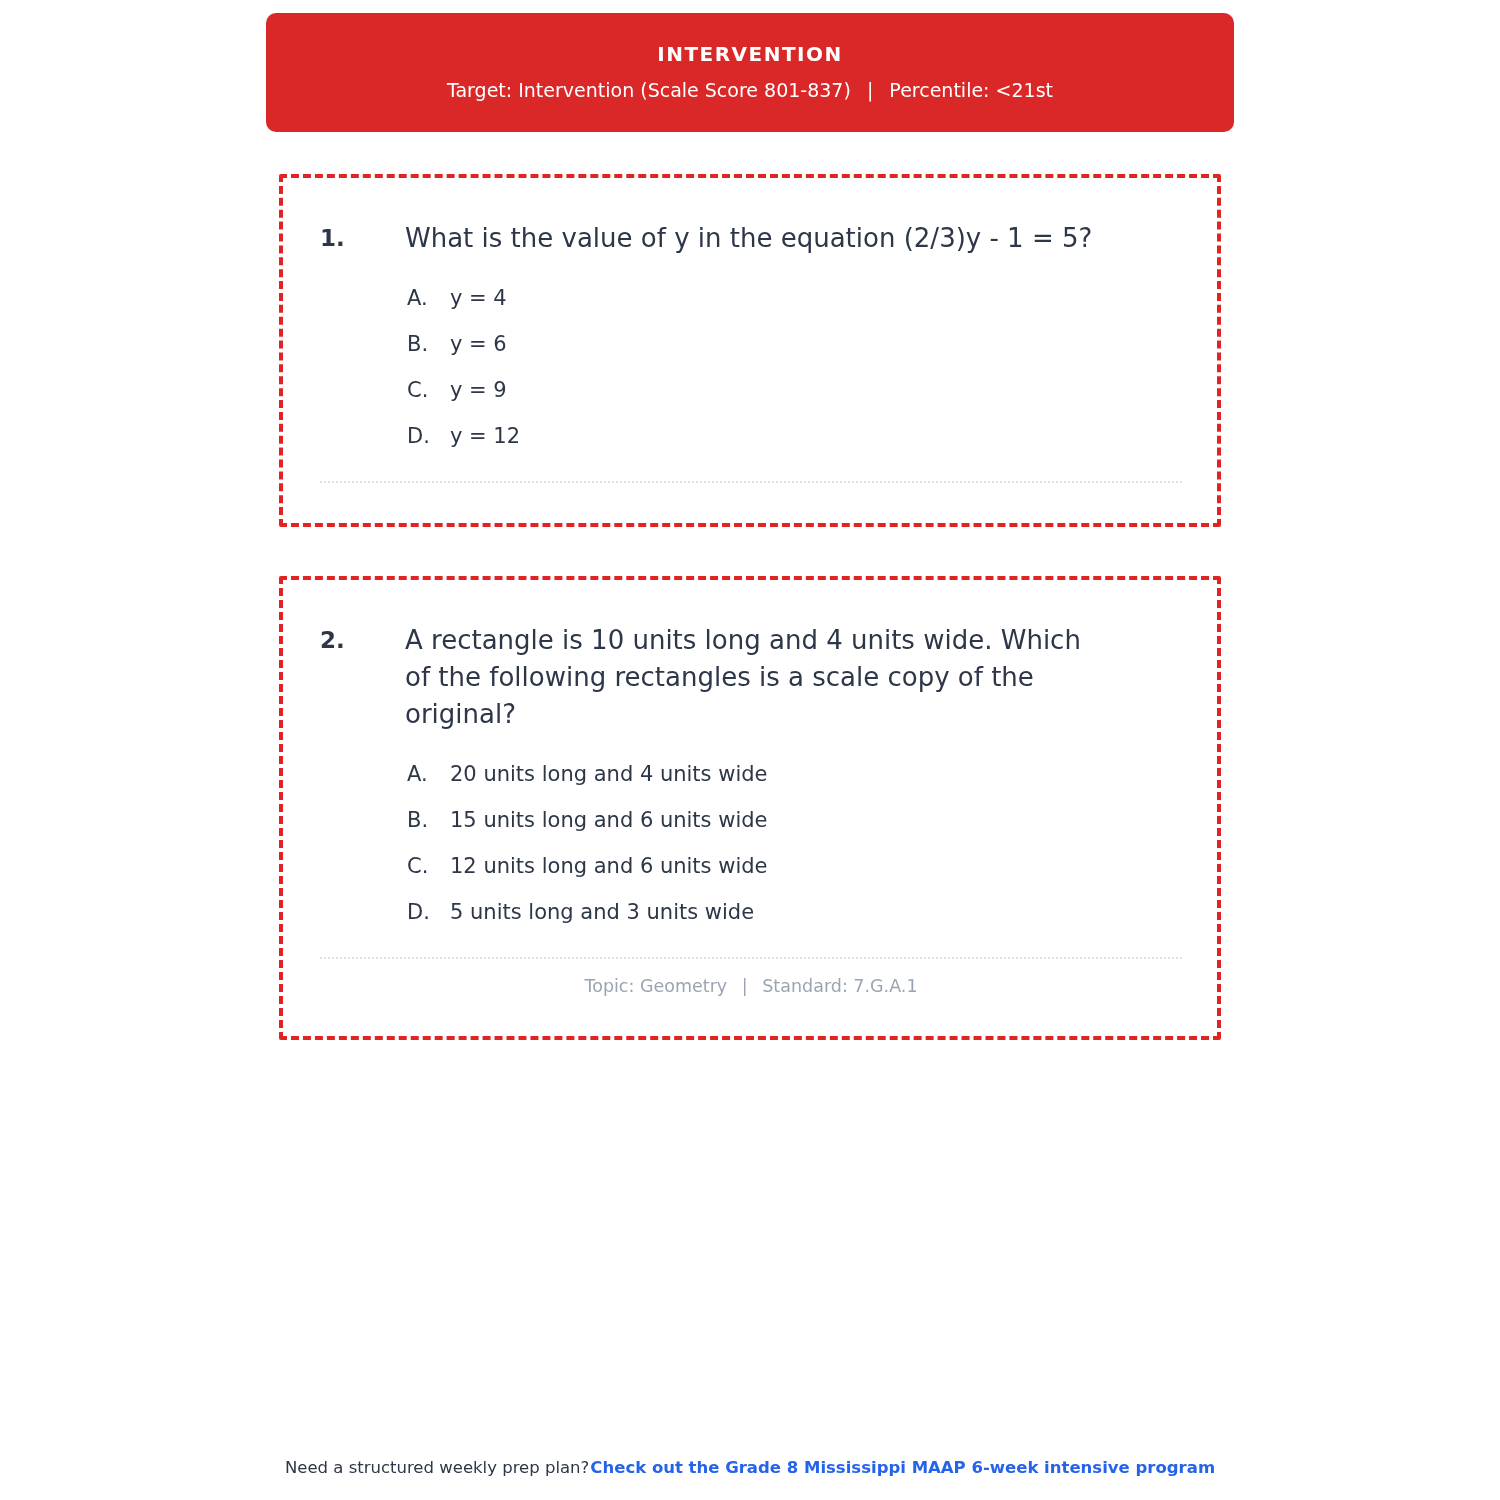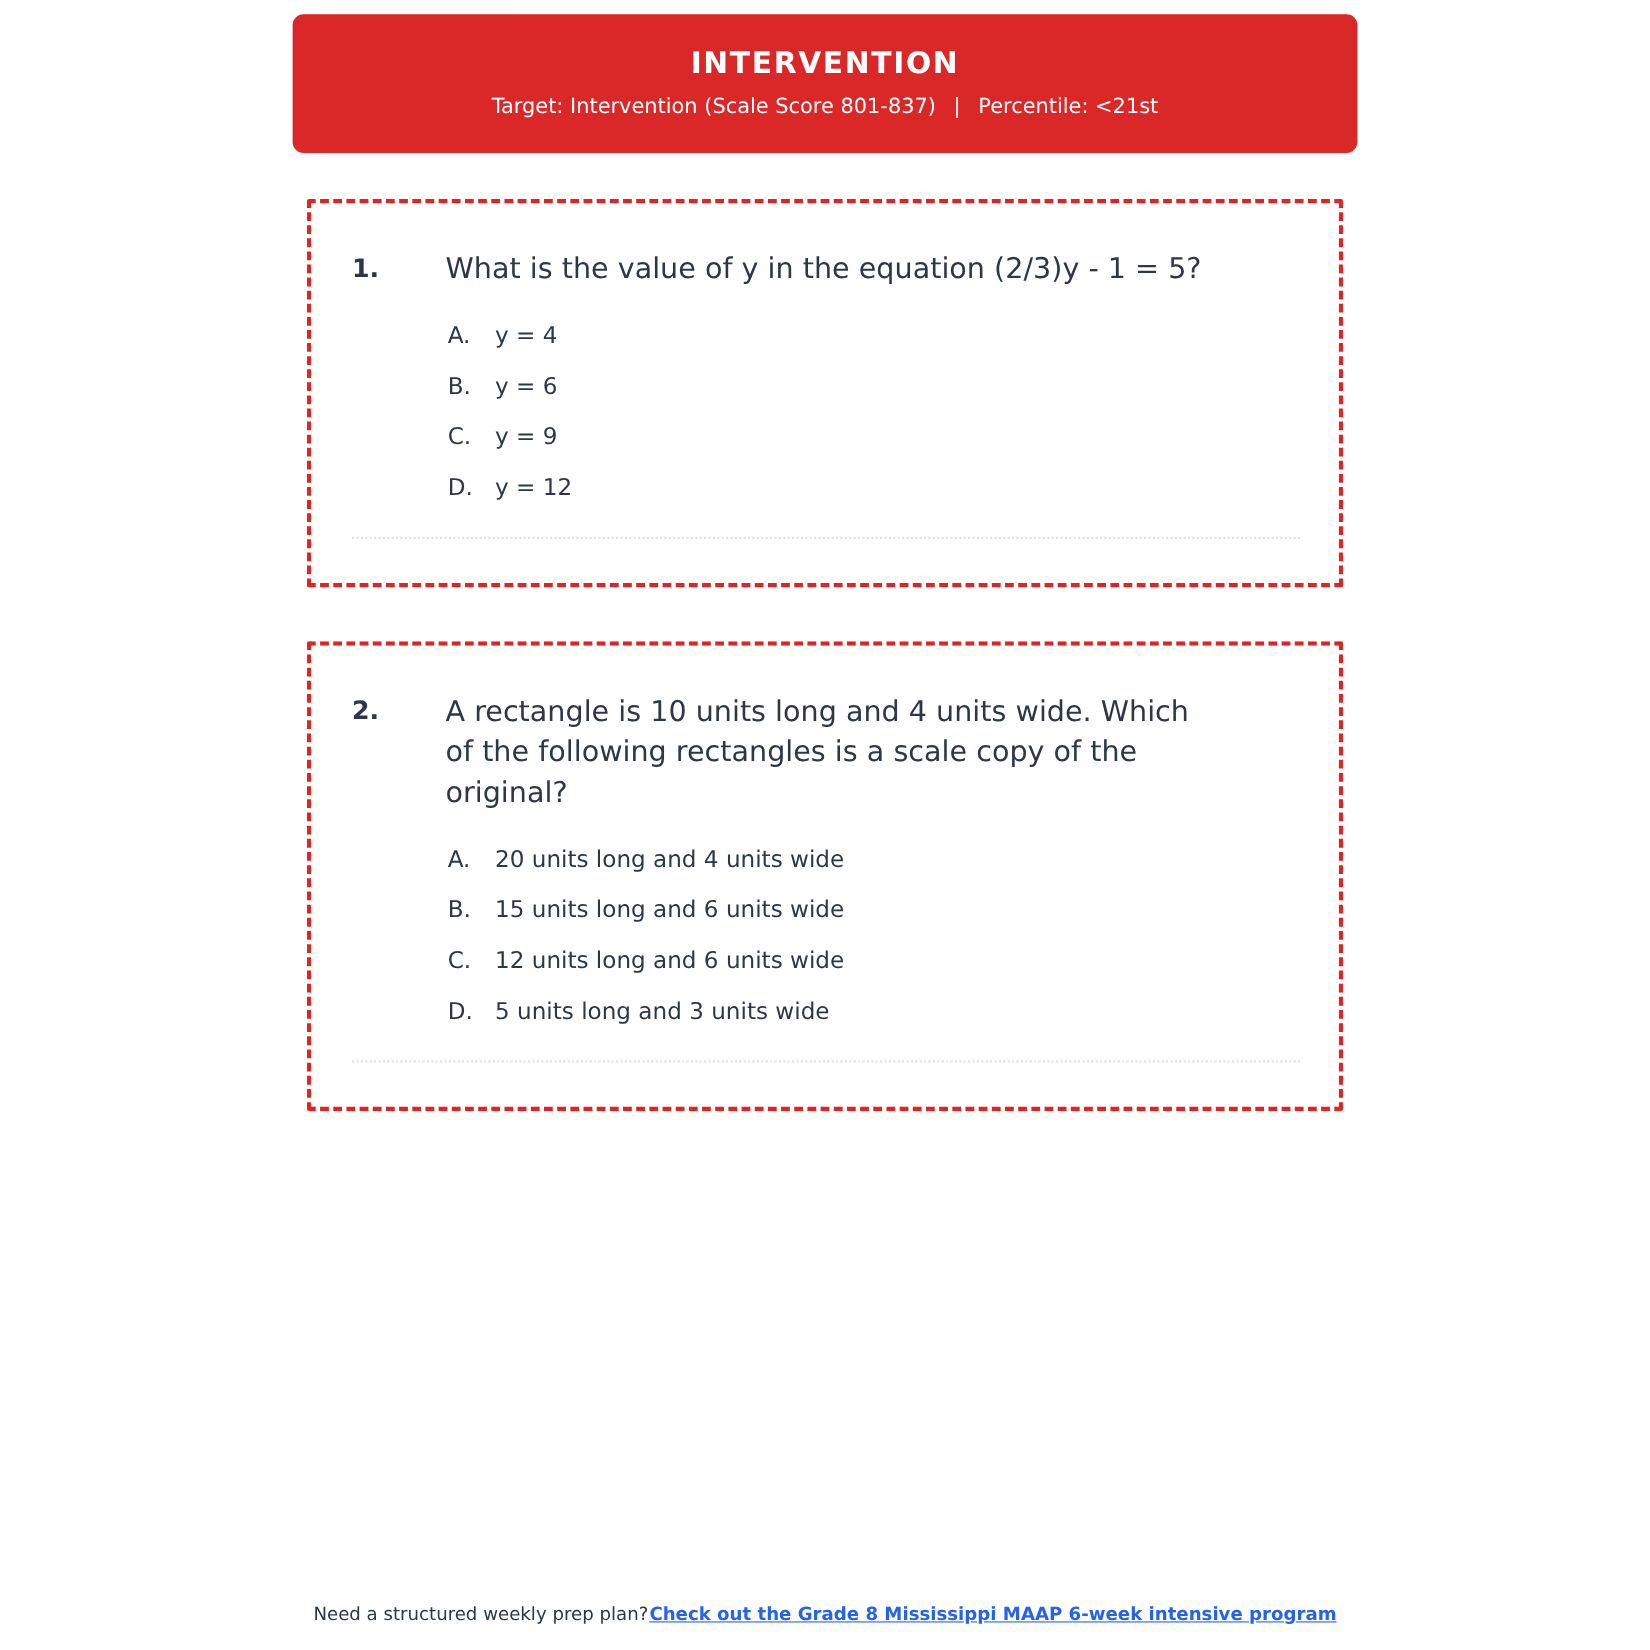--- a/index.html
+++ b/index.html
@@ -20,21 +20,21 @@
   }
   
   .banner {
     background: #da2727;
     border-radius: 10px;
     color: #ffffff;
     text-align: center;
     padding: 29px 10px 31px;
   }
   .banner-title {
-    font-size: 27px;
+    font-size: 20px;
     font-weight: bold;
     letter-spacing: 1.5px;
   }
   .banner-sub {
     margin-top: 13px;
     font-size: 19px;
   }
   .pipe-sep { margin: 0 10px; }
   
   .card {
@@ -85,21 +85,20 @@
     left: 0;
     right: 0;
     bottom: 23px;
     text-align: center;
     font-size: 16.5px;
     color: #2d3748;
   }
   .bottom-note a {
     color: #2563eb;
     font-weight: bold;
-    text-decoration: underline;
     cursor: pointer;
   }
   .prompt-text { margin-right: 1px; }
 </style>
 </head>
 <body>
 
 <div class="container">
 
   <div class="banner">
@@ -154,19 +153,24 @@
       <div class="option">
         <span class="opt-letter">C.</span>
         <span>12 units long and 6 units wide</span>
       </div>
       <div class="option">
         <span class="opt-letter">D.</span>
         <span>5 units long and 3 units wide</span>
       </div>
     </div>
     <hr class="divider">
+    <div class="topic-line">
+      <span>Topic: Geometry</span>
+      <span class="pipe-sep">|</span>
+      <span>Standard: 7.G.A.1</span>
+    </div>
   </div>
 
 </div>
 
 <div class="bottom-note">
   <span class="prompt-text">Need a structured weekly prep plan?</span><a>Check out the Grade 8 Mississippi MAAP 6-week intensive program</a>
 </div>
 
 </body></html>

